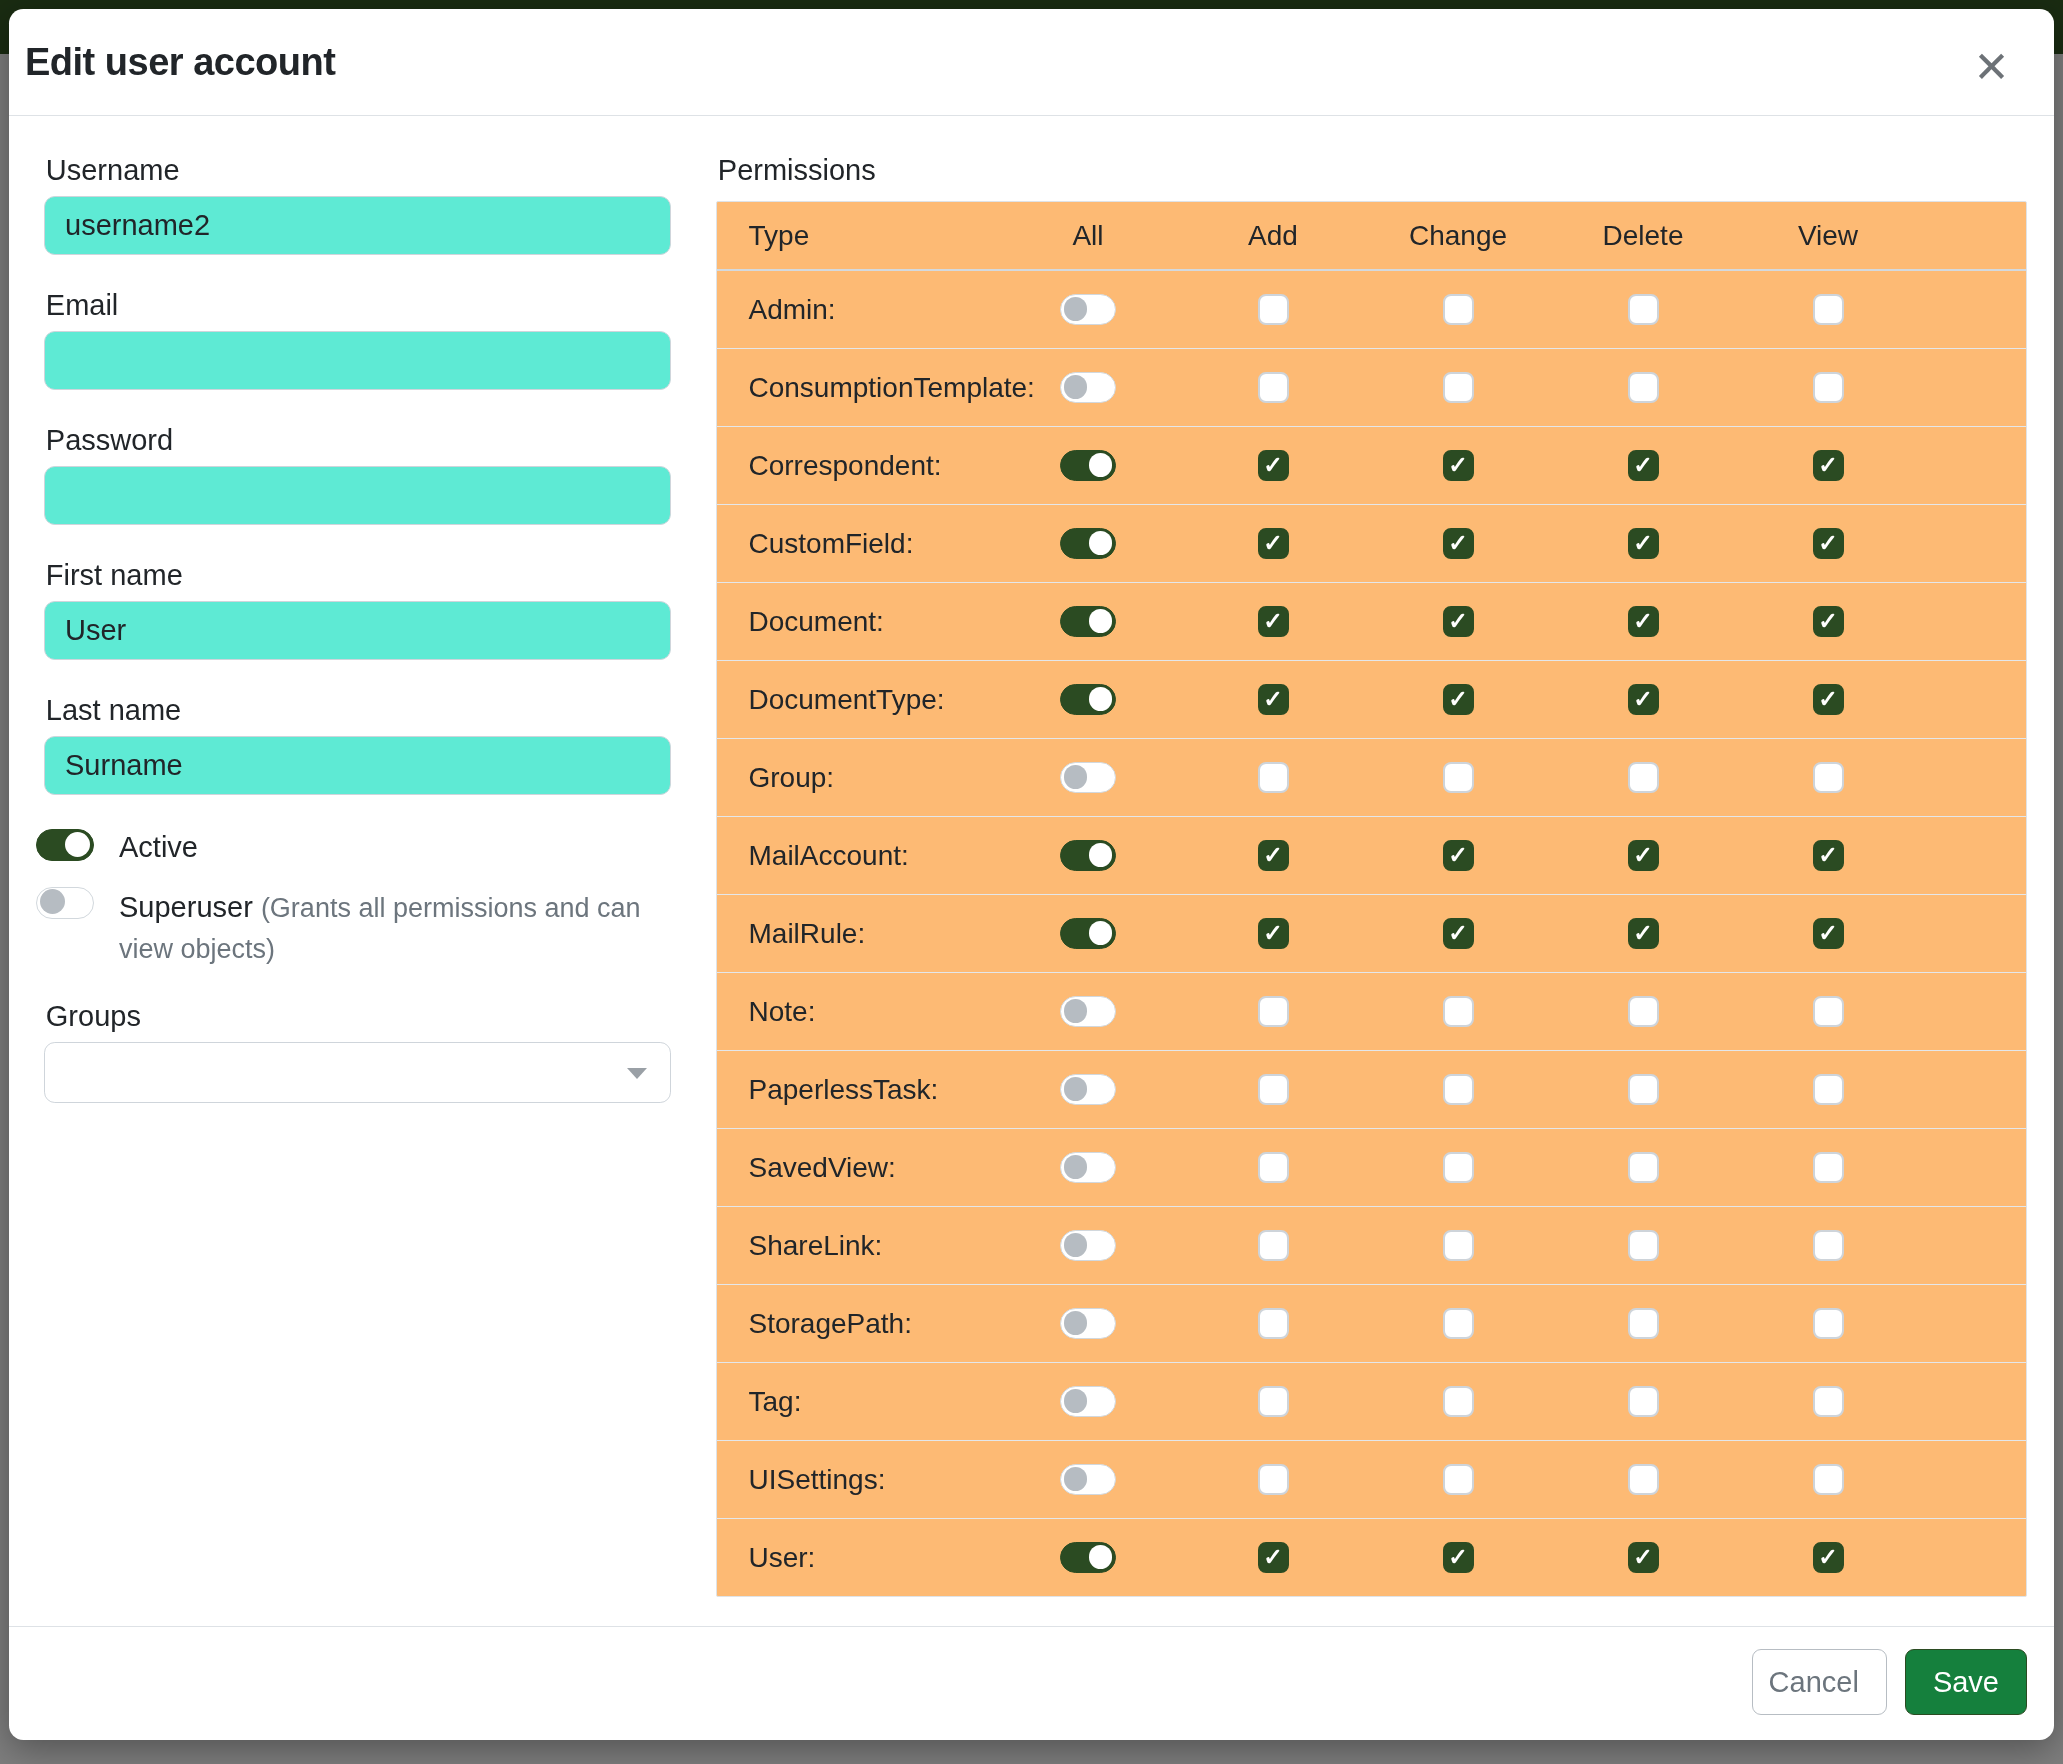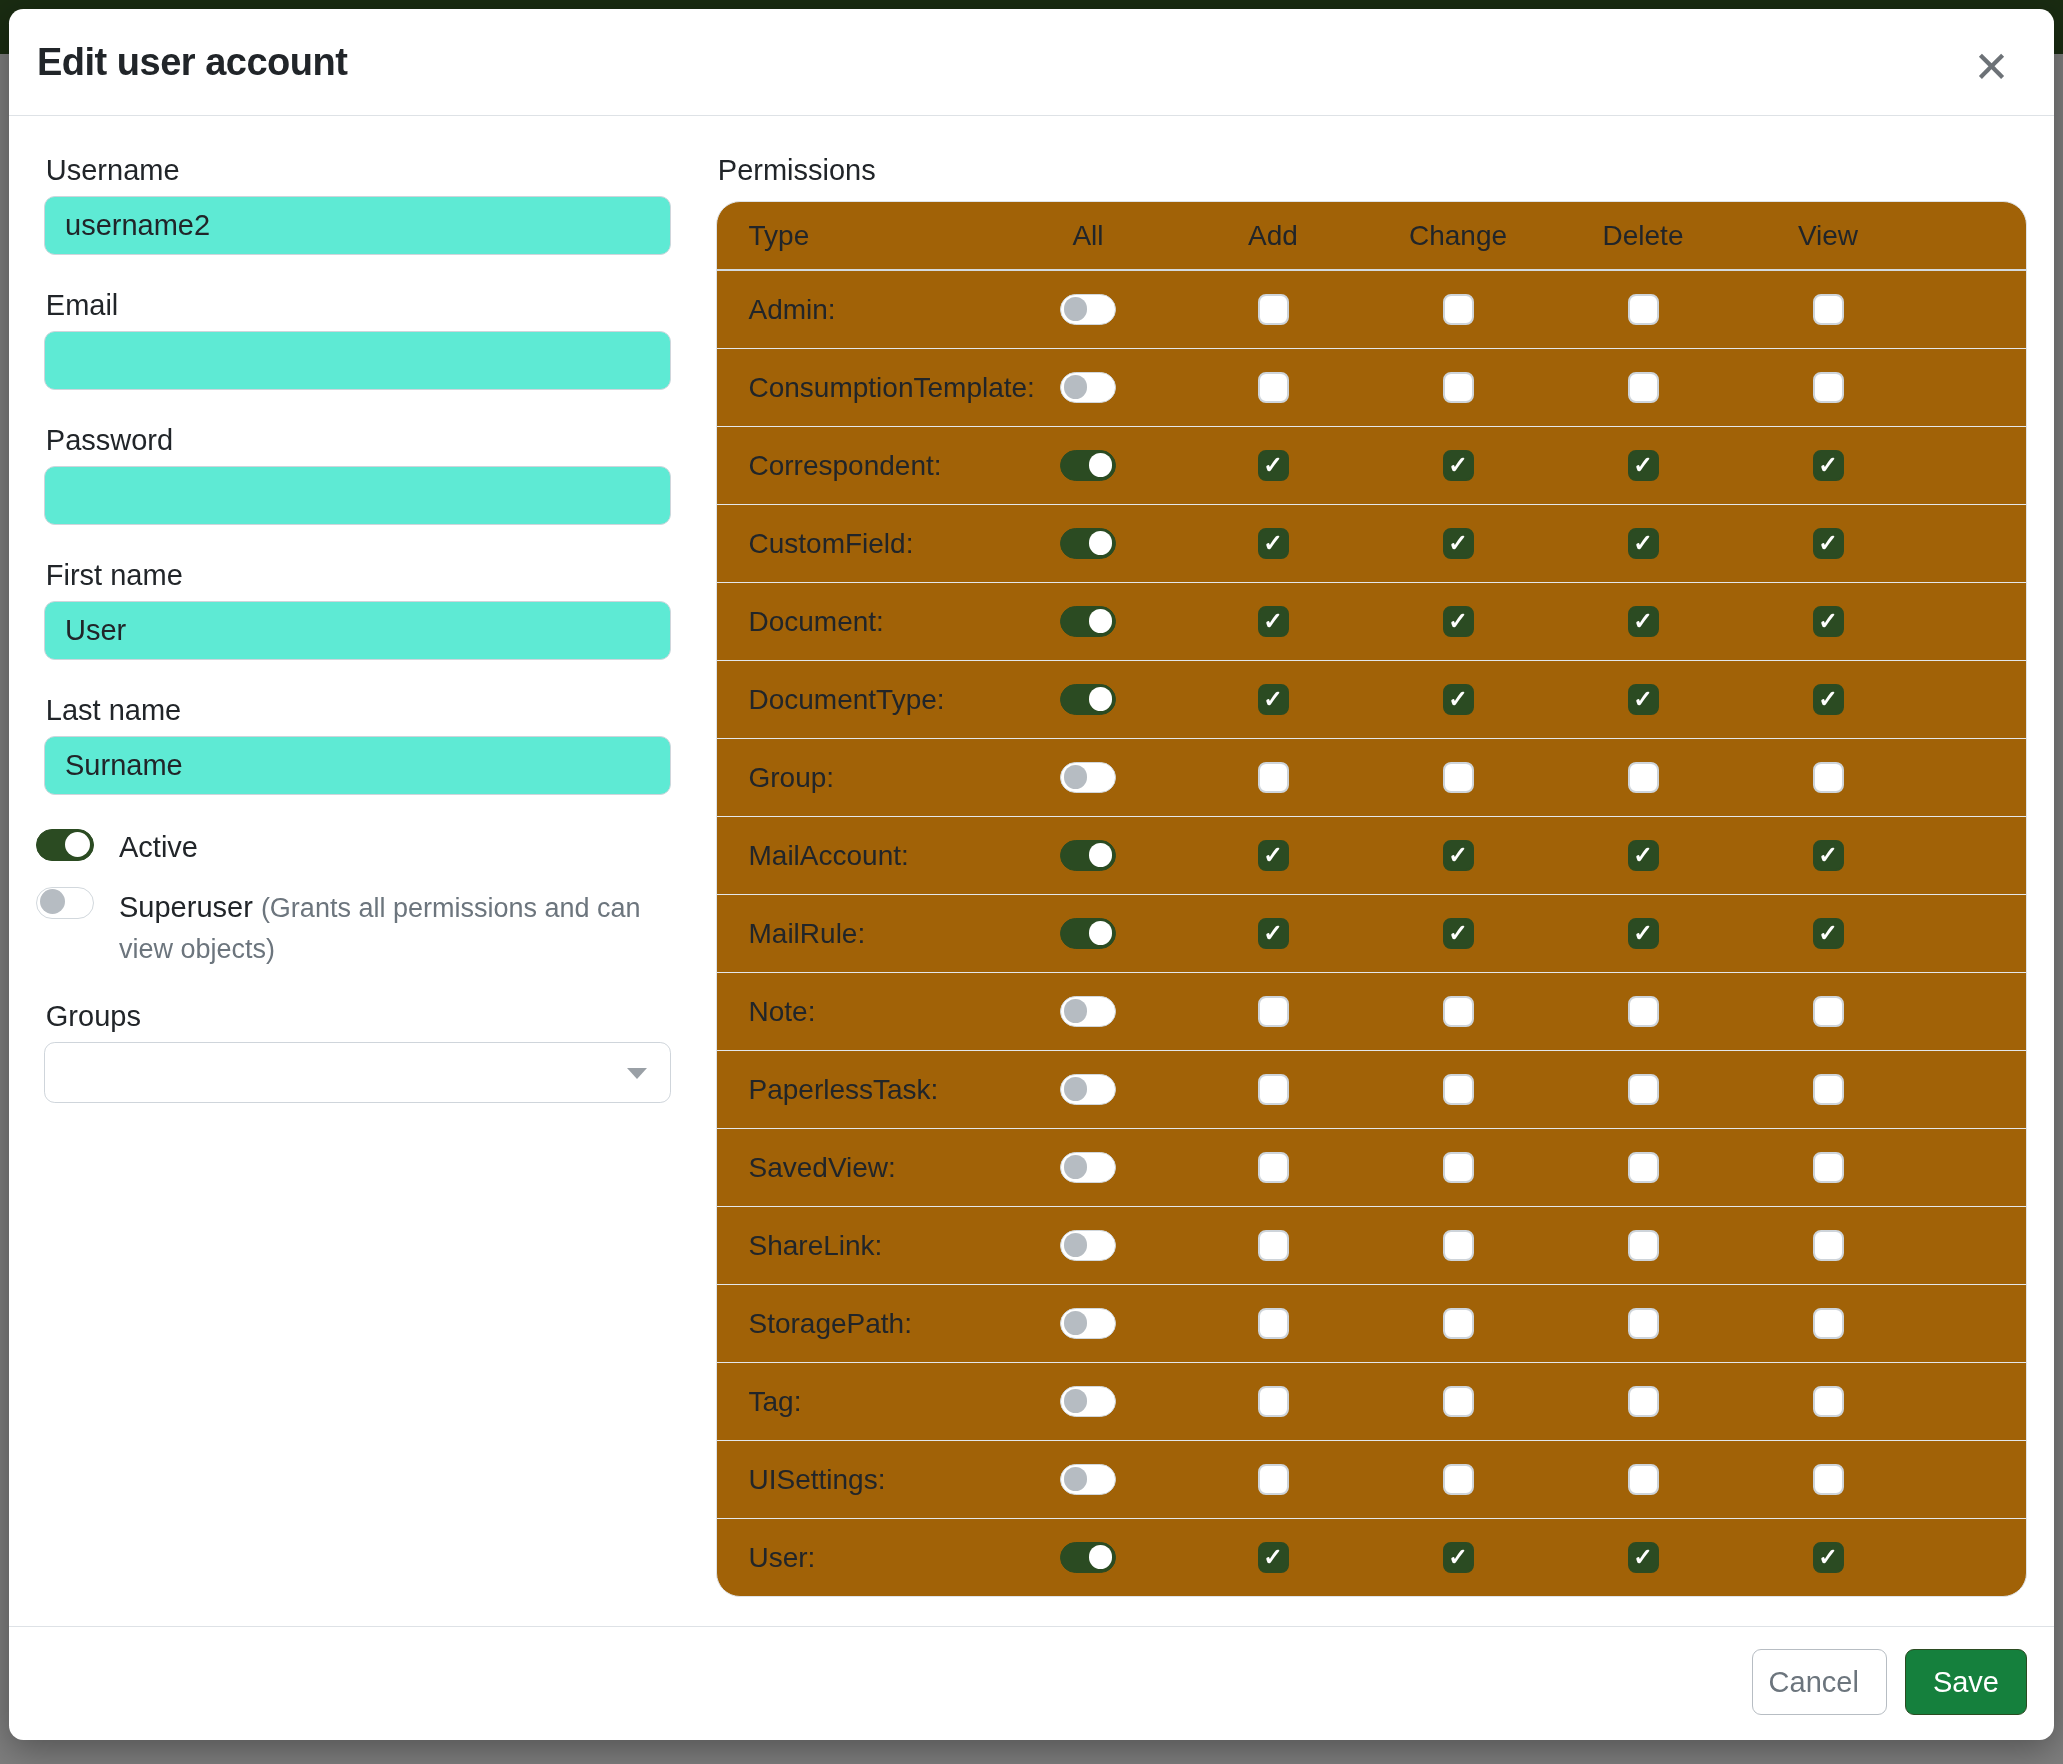--- a/index.html
+++ b/index.html
@@ -12,21 +12,21 @@
   }
   .navbar-bg{position:absolute;left:0;top:0;width:100%;height:54px;background:#1a2c12;}
   .modal{
     position:absolute;left:9px;top:9px;width:2045px;height:1731px;
     background:#ffffff;border-radius:14.4px;display:flex;flex-direction:column;
     box-shadow:0 9px 36px rgba(0,0,0,.35);
   }
   
   .modal-header{
     position:relative;flex:0 0 auto;
-    padding:32px 36px 31px 28px;border-bottom:1.8px solid #dee2e6;
+    padding:32px 36px 31px 16px;border-bottom:1.8px solid #dee2e6;
   }
   .modal-title{font-size:38px;font-weight:600;letter-spacing:-0.5px;}
   .close-btn{
     position:absolute;top:27px;right:31px;width:63px;height:63px;
     display:flex;align-items:center;justify-content:center;
     background:none;border:none;cursor:pointer;
     font-size:43px;font-weight:300;color:#6d7277;line-height:1;
     font-family:"Liberation Sans", sans-serif;
   }
   
@@ -65,21 +65,21 @@
     position:relative;height:59px;border:1.8px solid #cfd5db;border-radius:10.8px;
     background:#fff;cursor:pointer;
   }
   .caret{
     position:absolute;right:23.4px;top:50%;margin-top:-4.5px;
     width:0;height:0;border-left:10px solid transparent;border-right:10px solid transparent;
     border-top:11.7px solid #9aa0a6;
   }
   
   .perm-heading{font-size:29px;margin:0 0 14.4px 1.8px;}
-  .perm-table{border:1.8px solid #dfe3e7;border-radius:24px;overflow:hidden;background:#a16207;}
+  .perm-table{border:1.8px solid #dfe3e7;border-radius:2px;overflow:hidden;background:#fdba74;}
   .pgrid{display:grid;grid-template-columns:247px 185px 185px 185px 185px 185px;align-items:center;padding-left:31.5px;}
   .phead{height:67px;border-bottom:2.7px solid #d4d9dd;font-size:28px;}
   .phead .pcell{text-align:center;}
   .phead .pcell.ptype{text-align:left;}
   .prow{height:77px;border-bottom:1.8px solid #e4e7ea;}
   .prow:last-child{border-bottom:none;}
   .pcell{display:flex;align-items:center;justify-content:center;}
   .pcell.ptype{display:block;font-size:28px;white-space:nowrap;}
   .phead .pcell{display:block;}
   

